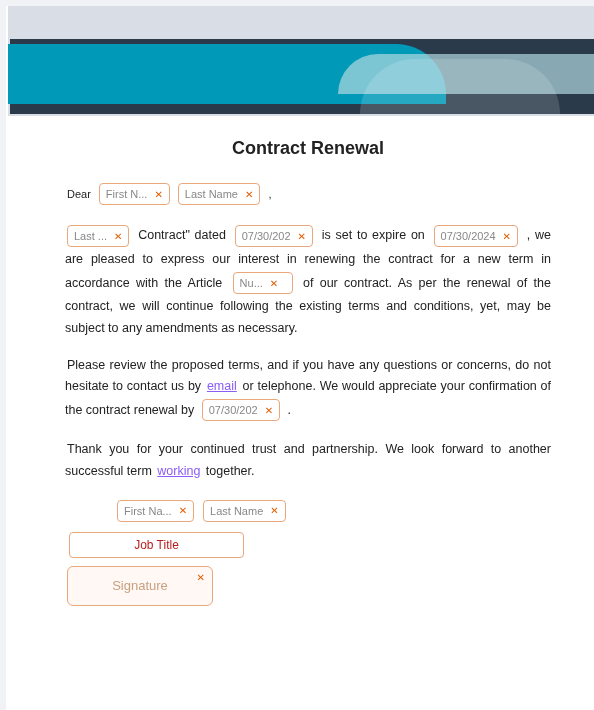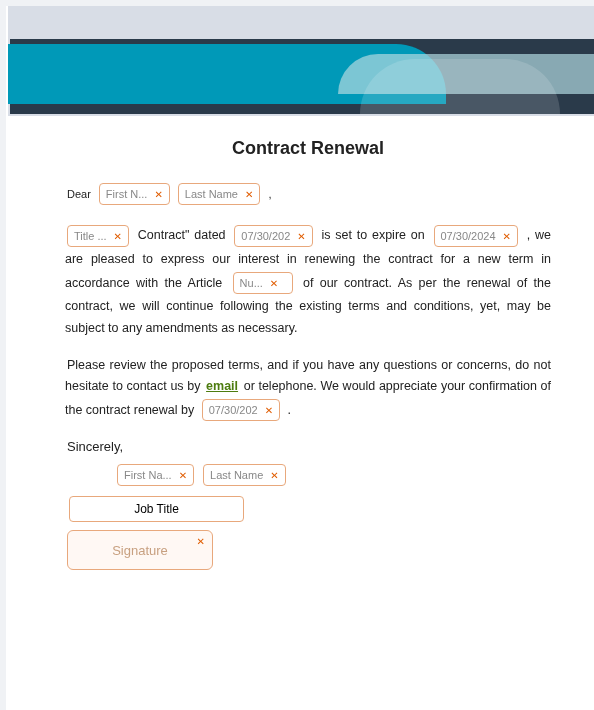--- a/index.html
+++ b/index.html
@@ -99,23 +99,22 @@
 
     .body-text {
       font-size: 12.5px;
       color: #222;
       line-height: 1.7;
       text-align: justify;
       margin-bottom: 16px;
     }
 
     .body-text a, .body-text .link-style {
-      color: #4d7c0f;
+      color: #8b5cf6;
       text-decoration: underline;
-      font-weight: bold;
     }
 
     
     .inline-field {
       display: inline-flex;
       align-items: center;
       border: 1.5px solid #e8a87c;
       border-radius: 4px;
       padding: 1px 4px;
       background: #fff;
@@ -159,21 +158,21 @@
 
     .block-field {
       display: flex;
       align-items: center;
       justify-content: center;
       border: 1.5px solid #e8a87c;
       border-radius: 4px;
       padding: 3px 8px;
       background: #fff;
       font-size: 12px;
-      color: #000000;
+      color: #b91c1c;
       gap: 3px;
       height: 26px;
     }
 
     .block-field.full-width {
       width: 175px;
       margin-bottom: 8px;
       justify-content: center;
     }
 
@@ -228,21 +227,21 @@
       </span>
       <span class="inline-field">
         <span class="field-text">Last Name</span>
         <span class="required-star">✕</span>
       </span>
       <span class="salutation-text">,</span>
     </div>
 
     <div class="body-text">
       <span class="inline-field">
-        <span class="field-text">Title ...</span>
+        <span class="field-text">Last ...</span>
         <span class="required-star">✕</span>
       </span>
       <span> Contract" dated </span>
       <span class="inline-field">
         <span class="field-text">07/30/202</span>
         <span class="required-star">✕</span>
       </span>
       <span> is set to expire on </span>
       <span class="inline-field">
         <span class="field-text">07/30/2024</span>
@@ -258,23 +257,25 @@
 
     <div class="body-text">
       <span>Please review the proposed terms, and if you have any questions or concerns, do not hesitate to contact us by <span class="link-style">email</span> or telephone. We would appreciate your confirmation of the contract renewal by </span>
       <span class="inline-field">
         <span class="field-text">07/30/202</span>
         <span class="required-star">✕</span>
       </span>
       <span>.</span>
     </div>
 
+    <div class="body-text">
+      <span>Thank you for your continued trust and partnership. We look forward to another successful term <span class="link-style">working</span> together.</span>
+    </div>
 
     <div class="sincerely-section">
-      <div class="sincerely-label">Sincerely,</div>
 
       <div class="signature-row">
         <span class="inline-field">
           <span class="field-text">First Na...</span>
           <span class="required-star">✕</span>
         </span>
         <span class="inline-field">
           <span class="field-text">Last Name</span>
           <span class="required-star">✕</span>
         </span>

